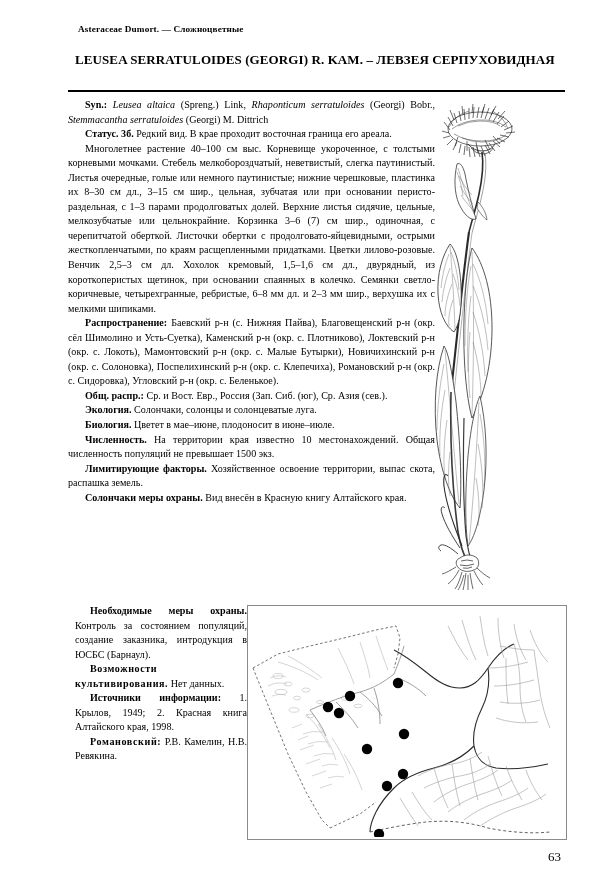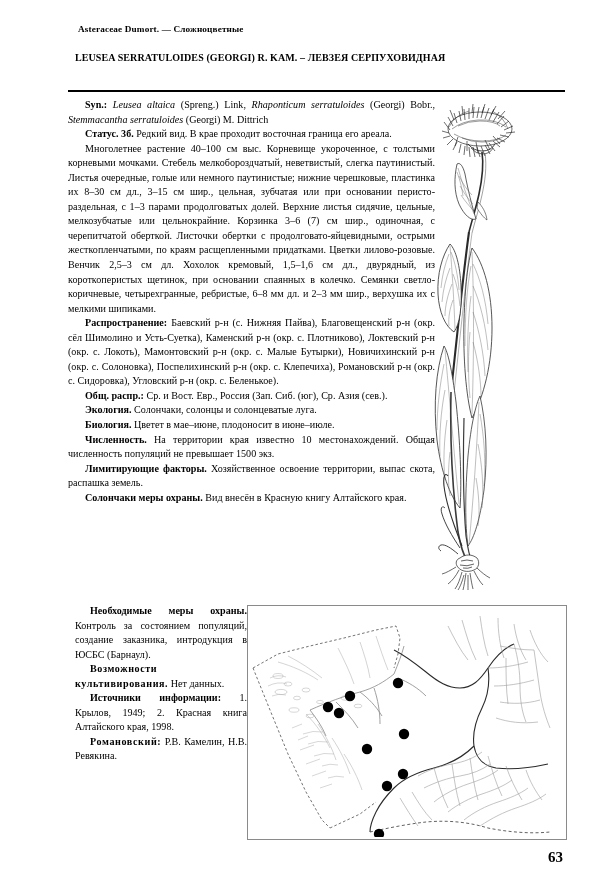--- a/index.html
+++ b/index.html
@@ -30,21 +30,21 @@
     top: 24px;
     font-size: 9.2px;
     font-weight: bold;
     letter-spacing: 0.15px;
     white-space: nowrap;
   }
   .species-title {
     position: absolute;
     left: 75px;
     top: 52px;
-    font-size: 10px;
+    font-size: 13px;
     font-weight: bold;
     letter-spacing: 0.1px;
     white-space: nowrap;
   }
   .rule {
     position: absolute;
     left: 68px;
     top: 90px;
     width: 497px;
     height: 2px;
@@ -107,22 +107,22 @@
     width: 150px;
     height: 494px;
   }
   .plant svg { display: block; }
 
   
   .folio {
     position: absolute;
     left: 548px;
     top: 849px;
-    font-size: 15px;
-    font-weight: bold;
+    font-size: 13px;
+    font-weight: normal;
   }
 </style>
 </head>
 <body>
 
 <div class="page">
 
   <div class="family-line">Asteraceae Dumort. — Сложноцветные</div>
 
   <div class="species-title">LEUSEA SERRATULOIDES (GEORGI) R. KAM. – ЛЕВЗЕЯ СЕРПУХОВИДНАЯ</div>

